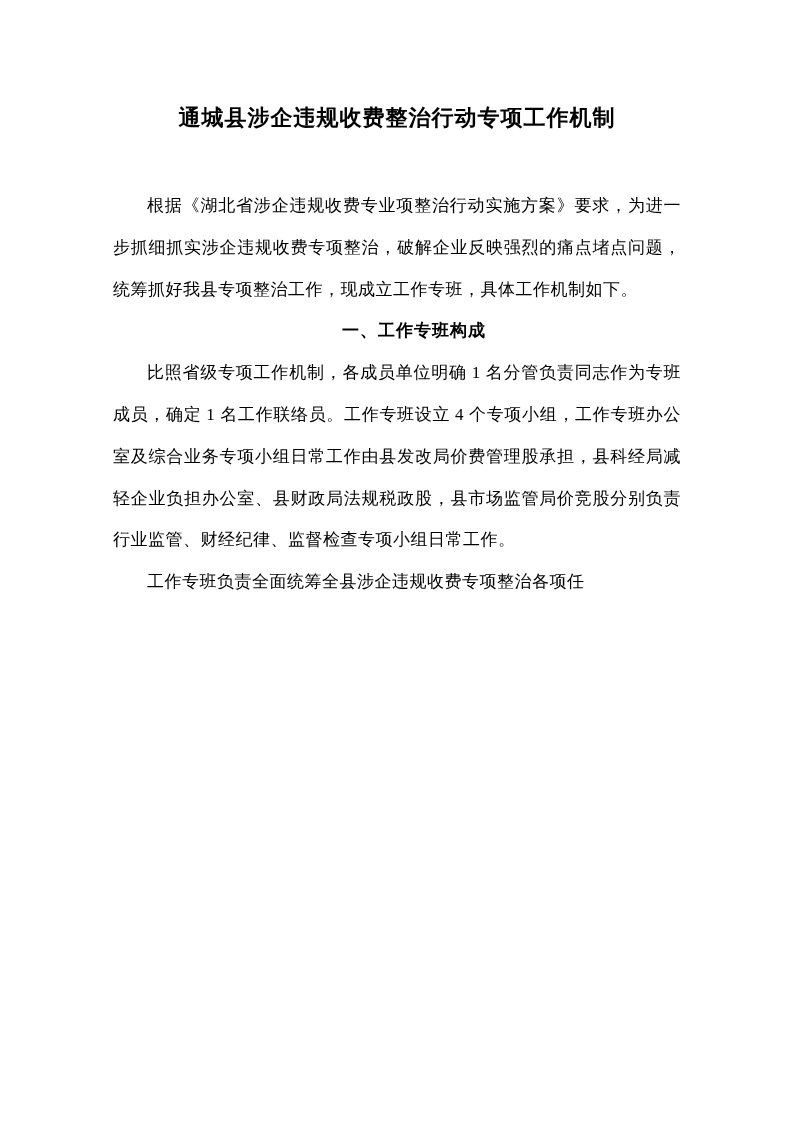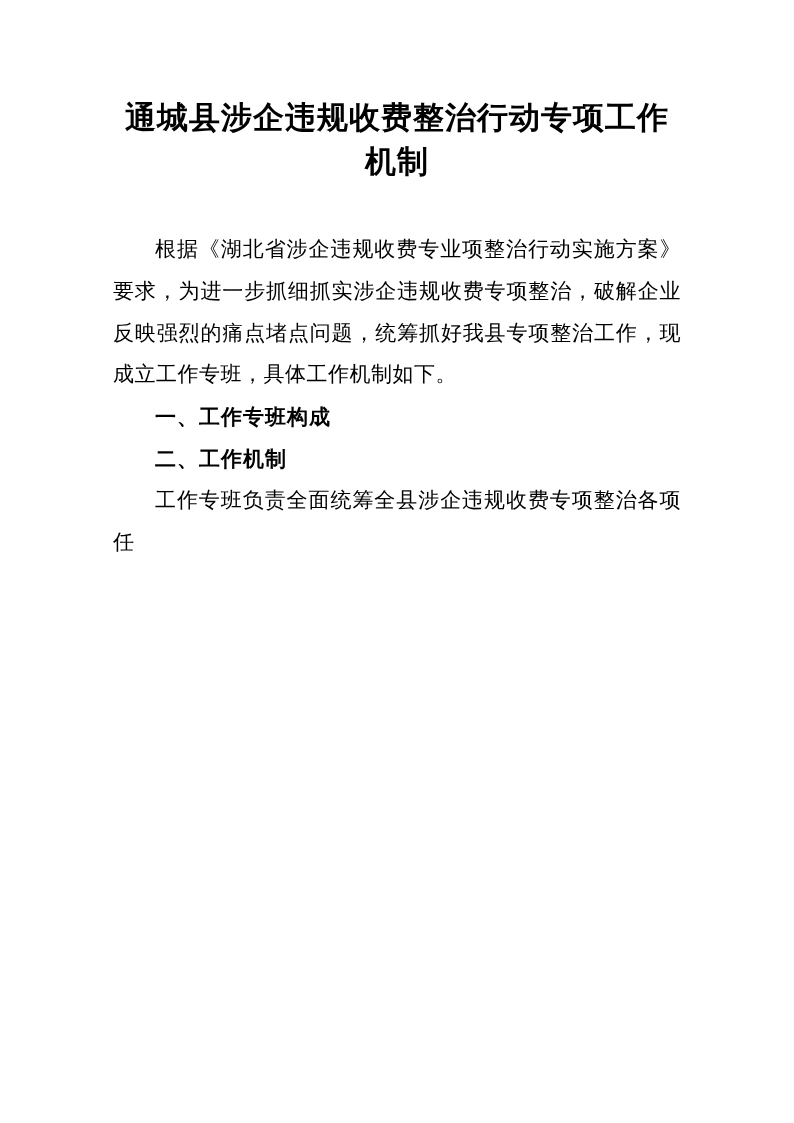--- a/index.html
+++ b/index.html
@@ -14,47 +14,47 @@
     margin: 0 auto;
     background: #ffffff;
     box-sizing: border-box;
     padding: 96px 113px 0 113px;
     color: #000000;
     font-family: "Liberation Serif", "DejaVu Serif", serif;
     overflow: hidden;
   }
   .doc-title {
     margin: 0 0 45px 0;
-    font-size: 31px;
+    font-size: 22px;
     font-weight: bold;
     line-height: 44px;
     text-align: center;
     letter-spacing: 1px;
     font-family: "Liberation Serif", "DejaVu Serif", serif;
   }
   .doc-body p {
     margin: 0;
-    font-size: 21px;
+    font-size: 17px;
     line-height: 41.8px;
     text-indent: 2em;
     text-align: justify;
     text-justify: inter-character;
     letter-spacing: 0.5px;
   }
   .doc-body p.heading {
     font-weight: bold;
-    text-align: left;
+    text-align: center;
     letter-spacing: 1px;
     font-family: "Liberation Sans", "DejaVu Sans", sans-serif;
   }
 </style>
 </head>
 <body>
 
 <div class="page">
   <h1 class="doc-title">通城县涉企违规收费整治行动专项工作机制</h1>
   <div class="doc-body">
       <p class="paragraph">根据《湖北省涉企违规收费专业项整治行动实施方案》要求，为进一步抓细抓实涉企违规收费专项整治，破解企业反映强烈的痛点堵点问题，统筹抓好我县专项整治工作，现成立工作专班，具体工作机制如下。</p>
       <p class="heading">一、工作专班构成</p>
-      <p class="heading">二、工作机制</p>
+      <p class="paragraph">比照省级专项工作机制，各成员单位明确 1 名分管负责同志作为专班成员，确定 1 名工作联络员。工作专班设立 4 个专项小组，工作专班办公室及综合业务专项小组日常工作由县发改局价费管理股承担，县科经局减轻企业负担办公室、县财政局法规税政股，县市场监管局价竞股分别负责行业监管、财经纪律、监督检查专项小组日常工作。</p>
       <p class="paragraph">工作专班负责全面统筹全县涉企违规收费专项整治各项任</p>
     </div>
 </div>
 
 </body></html>

